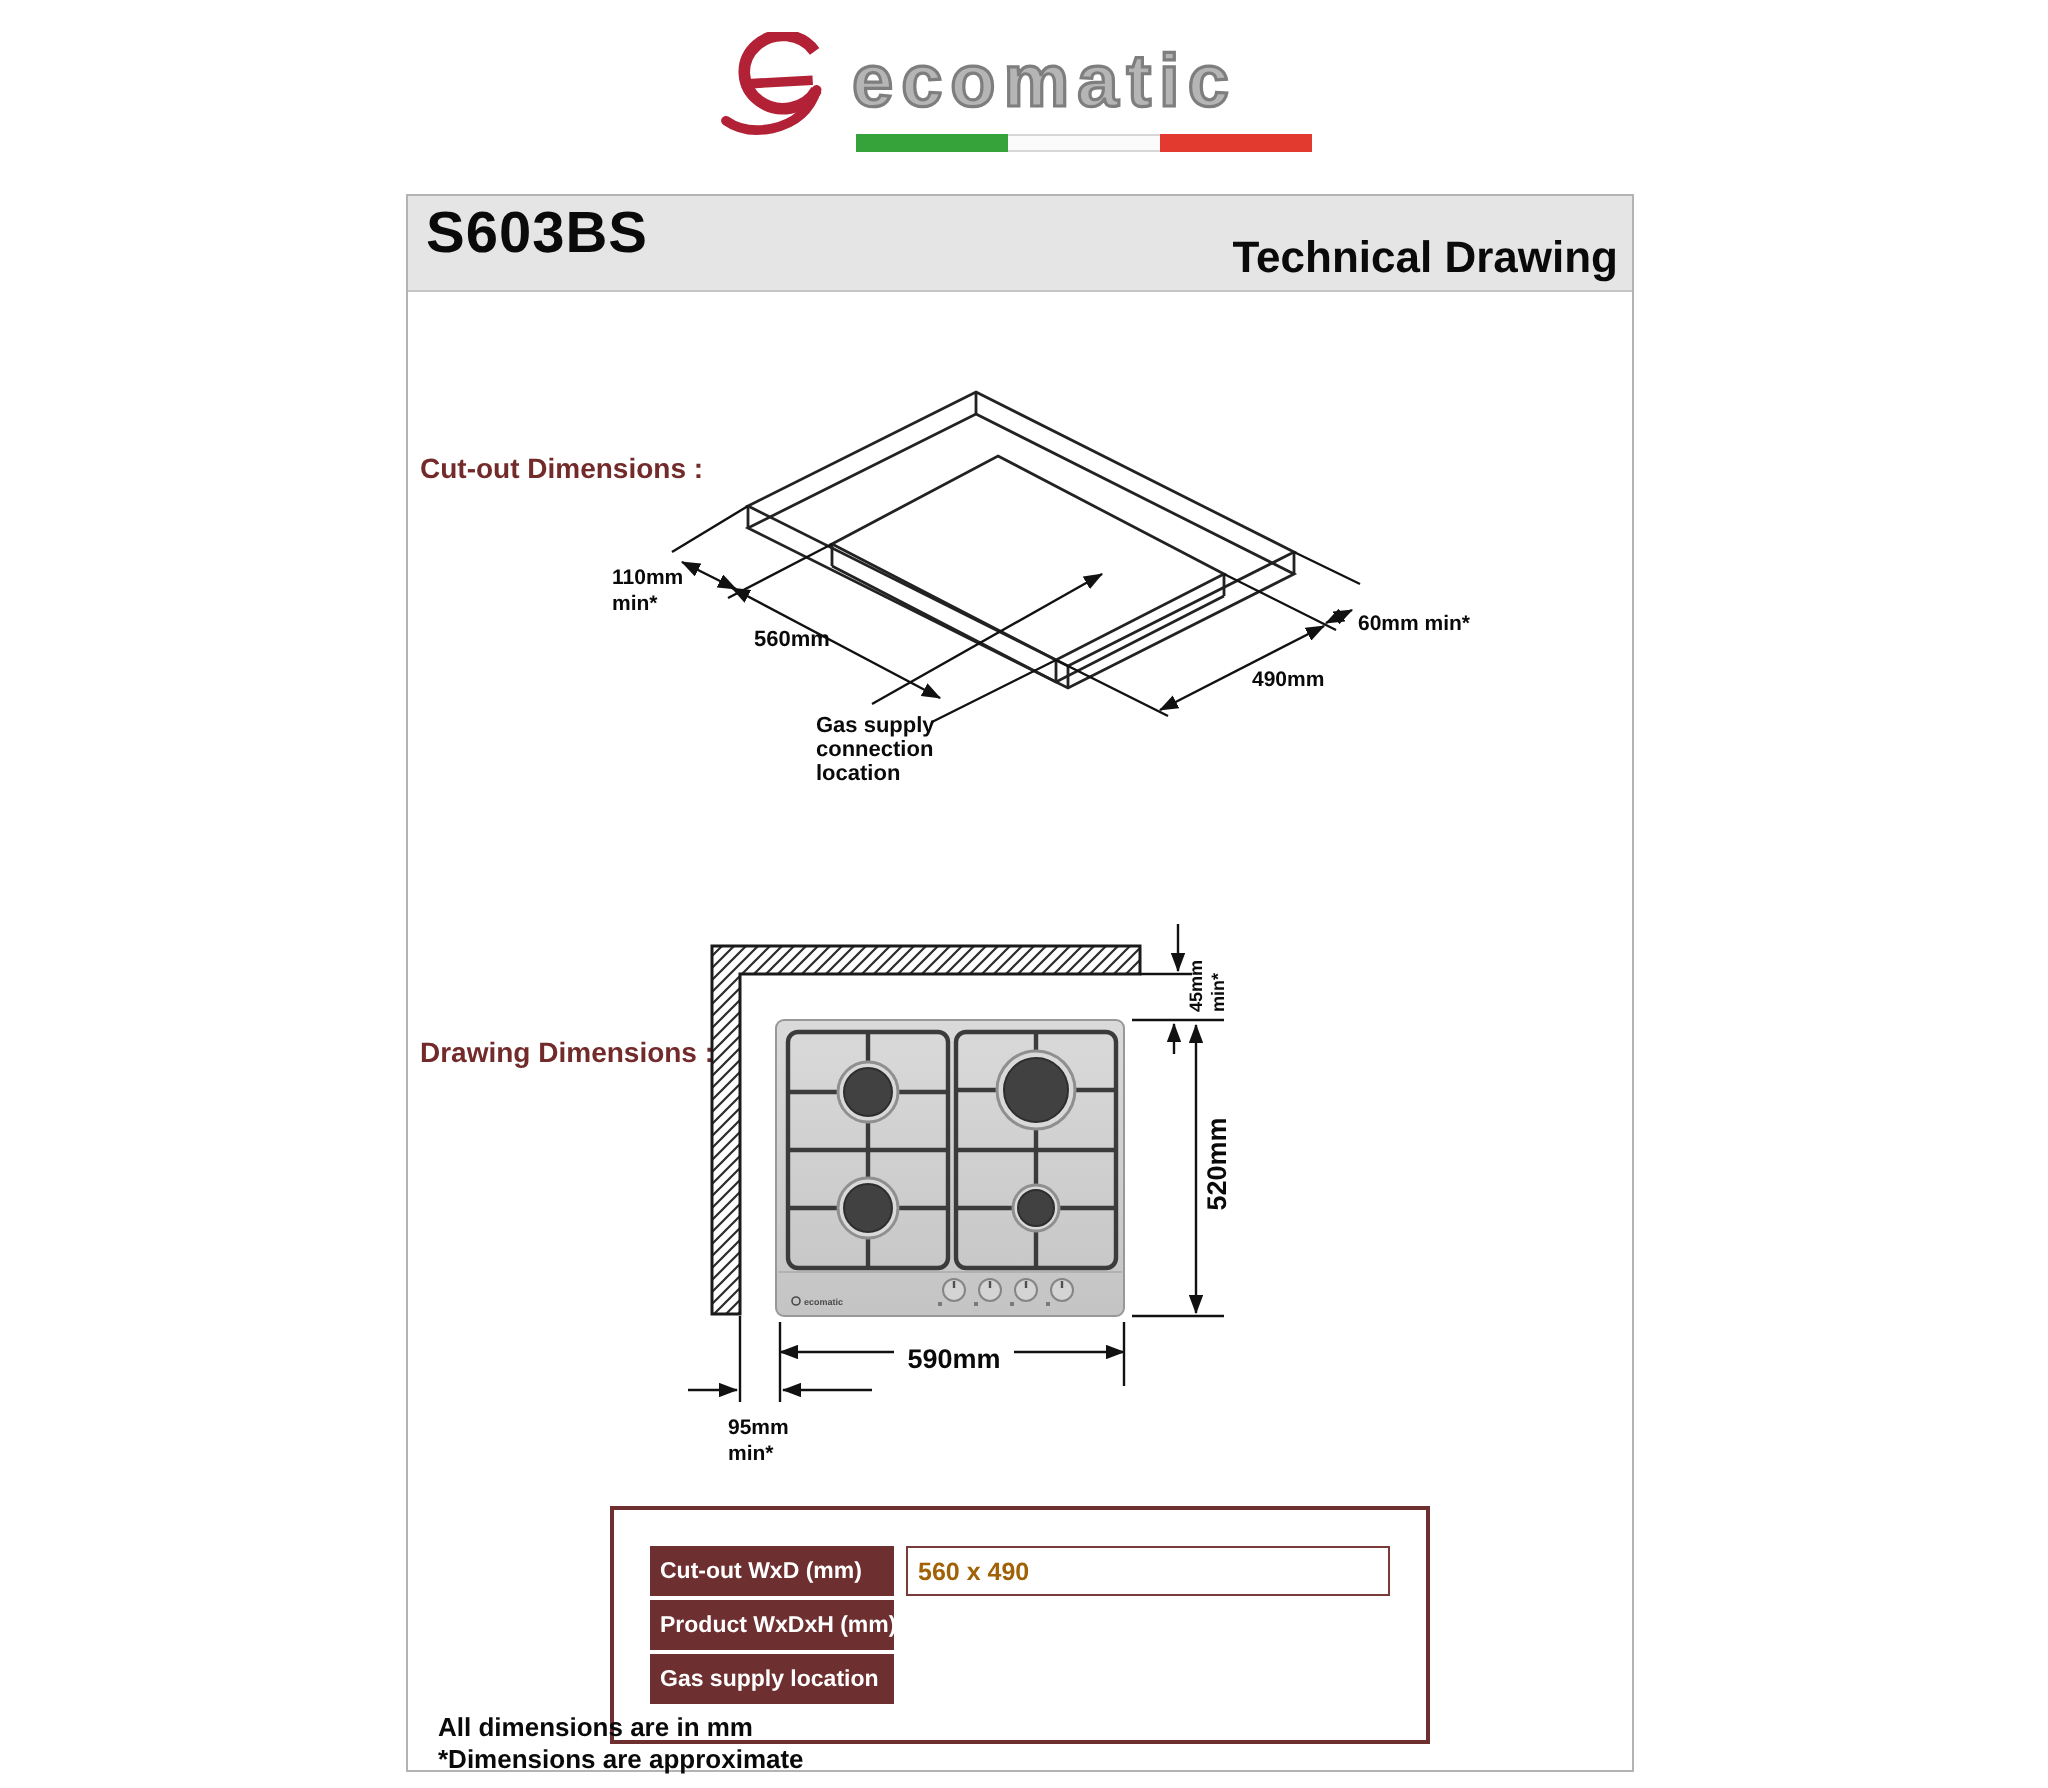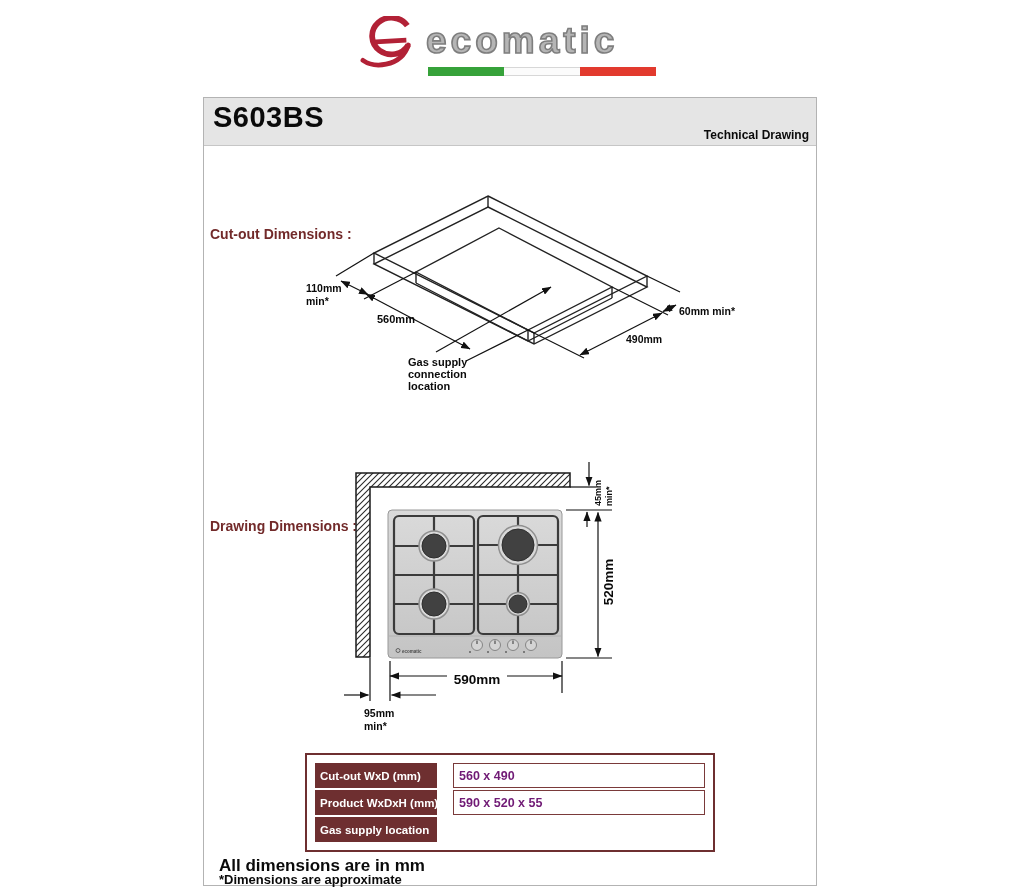--- a/index.html
+++ b/index.html
@@ -24,51 +24,51 @@
   
   .frame{
     left:203px;top:97px;width:614px;height:789px;
     border:1px solid #b3b3b3;background:#ffffff;box-sizing:border-box;
   }
   .titlebar{
     position:absolute;left:0;top:0;width:100%;height:48px;background:#e5e5e5;
     border-bottom:1px solid #c6c6c6;box-sizing:border-box;
   }
   .model{position:absolute;left:9px;top:3px;font-size:29px;font-weight:bold;color:#0a0a0a;letter-spacing:0.5px;}
-  .doc-title{position:absolute;right:7px;bottom:3px;font-size:12px;font-weight:bold;color:#0a0a0a;}
+  .doc-title{position:absolute;right:7px;bottom:3px;font-size:22px;font-weight:bold;color:#0a0a0a;}
 
   .section-heading{
     font-size:14px;font-weight:bold;color:#722a2a;white-space:nowrap;margin-top:44px;
   }
   .h-cutout{left:210px;top:182px;}
   .h-product{left:210px;top:474px;}
 
   svg.overlay{position:absolute;left:0;top:0;width:1024px;height:894px;}
 
   
   .spec-table{
     left:305px;top:753px;width:410px;
     border:2px solid #6e2f30;background:#ffffff;box-sizing:border-box;
-    padding:8px;
+    padding:18px;
   }
   .spec-row{display:flex;height:25px;margin-bottom:2px;}
   .spec-row:last-child{margin-bottom:0;justify-content:space-between;}
   .spec-label{
     width:122px;flex:0 0 122px;background:#6e2f30;color:#ffffff;
     font-size:11.5px;font-weight:bold;display:flex;align-items:center;
     padding-left:5px;box-sizing:border-box;white-space:nowrap;
   }
   .spec-value{
-    flex:1;margin-left:16px;border:1.5px solid #7a3a3a;background:#ffffff;
-    color:#701a75;font-size:12.5px;font-weight:bold;display:flex;align-items:center;
+    flex:1;margin-left:6px;border:1.5px solid #7a3a3a;background:#ffffff;
+    color:#a16207;font-size:12.5px;font-weight:bold;display:flex;align-items:center;
     padding-left:5px;box-sizing:border-box;
   }
 
   
-  .note1{left:219px;top:856px;font-size:17px;font-weight:bold;color:#0a0a0a;}
+  .note1{left:219px;top:856px;font-size:13px;font-weight:bold;color:#0a0a0a;}
   .note2{left:219px;top:872px;font-size:13px;font-weight:bold;color:#0a0a0a;}
 
   
   text{font-family:"Liberation Sans","DejaVu Sans",sans-serif;fill:#0a0a0a;}
   .dim-txt{font-size:10.5px;font-weight:bold;}
   .dim-txt-md{font-size:11px;font-weight:bold;}
   .dim-txt-lg{font-size:13.5px;font-weight:bold;}
   .dim-txt-sm{font-size:9px;font-weight:bold;}
   .hob-brand-txt{font-size:4.5px;font-weight:bold;fill:#4a4a4a;}
 </style>
@@ -245,21 +245,20 @@
   <text class="dim-txt" x="364" y="730">min*</text>
 </svg>
 
 <div class="abs spec-table">
   <div class="spec-row">
     <div class="spec-label">Cut-out WxD (mm)</div>
     <div class="spec-value">560 x 490</div>
   </div>
   <div class="spec-row">
     <div class="spec-label">Product WxDxH (mm)</div>
-    <div class="spec-value">590 x 520 x 55</div>
   </div>
   <div class="spec-row">
     <div class="spec-label">Gas supply location</div>
   </div>
 </div>
 
 <div class="abs note1">All dimensions are in mm</div>
 <div class="abs note2">*Dimensions are approximate</div>
 
 </body></html>

